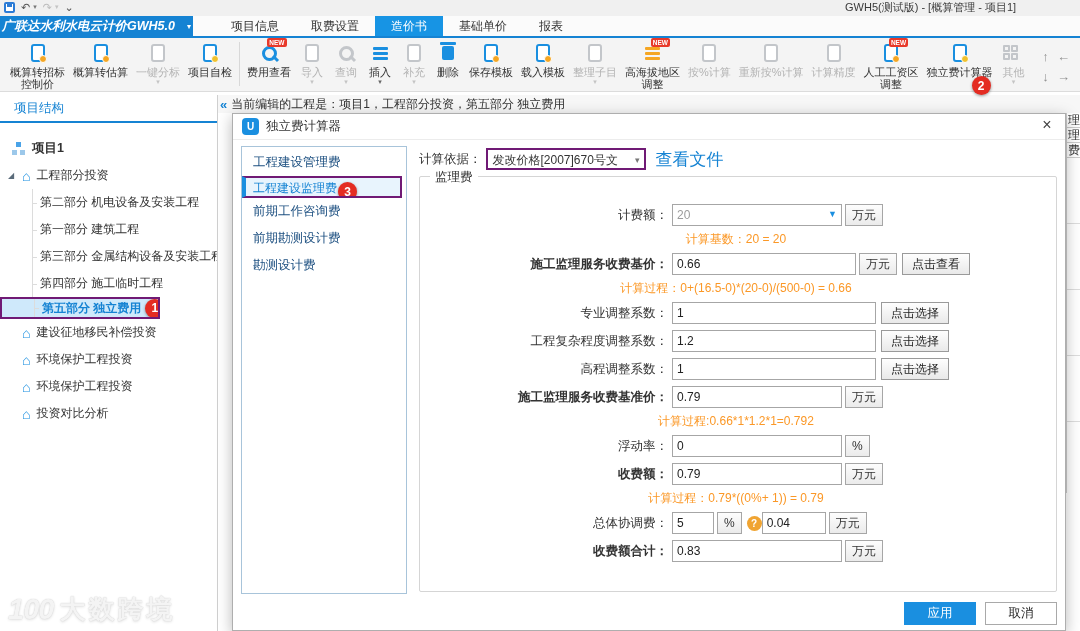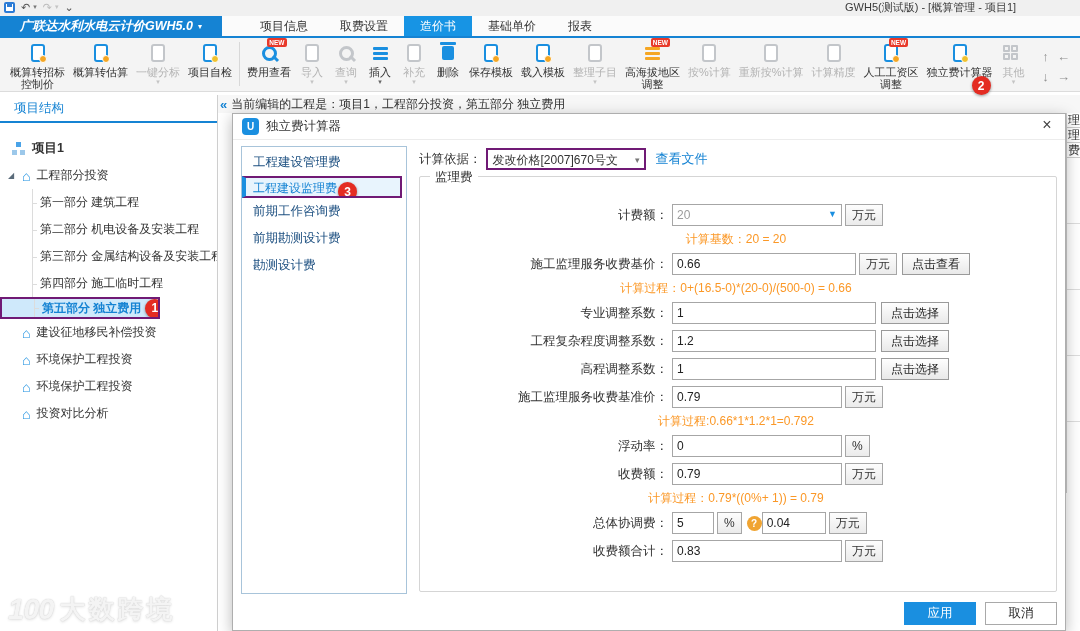--- a/index.html
+++ b/index.html
@@ -12,21 +12,21 @@
   .qa { position:absolute; left:4px; top:1px; display:flex; align-items:center; gap:6px; }
   .qa-floppy { width:11px; height:11px; border:2px solid #2b7bd6; border-radius:2px; position:relative; background:#fff; }
   .qa-floppy::before { content:""; position:absolute; left:1px; top:0; width:5px; height:3px; background:#2b7bd6; }
   .qa-glyph { font-size:11px; line-height:12px; color:#555; }
   .qa-glyph.dis { color:#bcbcbc; }
   .qa-caret { font-size:7px; color:#777; margin-left:-3px; }
   .win-title { position:absolute; left:845px; top:0; font-size:11px; color:#3a3a3a; white-space:nowrap; }
 
   
   .menubar { position:relative; height:22px; background:#fbfbfb; border-bottom:2px solid #1583d3; display:flex; align-items:stretch; }
-  .appbtn { background:#1583d3; color:#fff; font-style:italic; font-weight:bold; font-size:12.5px; padding:0 20px; display:flex; align-items:center; gap:5px; }
+  .appbtn { background:#1583d3; color:#fff; font-style:italic; font-weight:bold; font-size:12.5px; padding:0 2px; display:flex; align-items:center; gap:12px; }
   .appbtn .c { font-size:8px; font-style:normal; }
   .mtabs { display:flex; margin-left:22px; }
   .mtab { padding:0 16px; display:flex; align-items:center; font-size:12px; color:#333; cursor:default; }
   .mtab.active { background:#1794e4; color:#fff; }
 
   
   .ribbon { position:relative; height:54px; background:#f4f4f4; border-bottom:1px solid #dcdcdc; display:flex; align-items:flex-start; padding:2px 2px 0 6px; }
   .rbtn { position:relative; display:flex; flex-direction:column; align-items:center; padding:1px 4px 0; min-width:34px; height:52px; }
   .ric { position:relative; height:24px; display:flex; align-items:center; justify-content:center; margin-bottom:1px; }
   .rlabel { font-size:11px; line-height:12px; text-align:center; white-space:pre-line; color:#333; }
@@ -89,26 +89,26 @@
   .dlg-body { position:absolute; top:27px; left:0; right:0; bottom:0; }
   .dlg-list { position:absolute; left:8px; top:5px; width:166px; bottom:36px; border:1px solid #a8c4da; background:#fff; padding-top:2px; }
   .litem { height:27px; line-height:27px; padding-left:11px; font-size:12.5px; color:#1c4f80; position:relative; white-space:nowrap; }
   .litem.sel { background:#e8f4fd; color:#1583d3; border-left:4px solid #1a8fe0; padding-left:7px; }
   .litem .numbadge { position:absolute; top:4px; left:92px; }
   .dlg-content { position:absolute; left:186px; top:5px; right:8px; bottom:36px; }
   .basisrow { height:26px; display:flex; align-items:center; }
   .basislabel { font-size:12.5px; color:#333; margin-right:4px; }
   .sel { width:160px; height:22px; border:2px solid #701a75; background:#fff; position:relative; font-size:12px; line-height:20px; padding:0 16px 0 5px; white-space:nowrap; overflow:hidden; }
   .selcaret { position:absolute; right:4px; top:0; color:#777; font-size:9px; }
-  .viewfile { color:#1583d3; font-size:13px; margin-left:10px; }
+  .viewfile { color:#1583d3; font-size:17px; margin-left:10px; }
   .groupbox { margin-top:4px; border:1px solid #d5d5d5; border-radius:2px; height:calc(100% - 32px); padding:12px 6px 0; }
   .legend { position:relative; top:-20px; left:4px; background:#fff; display:inline-block; padding:0 5px; font-size:12.5px; color:#333; margin-bottom:-14px; }
   .frow { display:flex; align-items:center; height:22px; margin-bottom:6px; }
   .flabel { width:246px; text-align:right; padding-right:4px; font-size:12.5px; color:#333; flex:none; white-space:nowrap; }
-  .flabel.b { font-weight:normal; }
+  .flabel.b { font-weight:bold; }
   .fin { position:relative; display:inline-block; height:22px; flex:none; }
   .fin input { width:100%; height:22px; border:1px solid #a6a6a6; font-size:12px; padding:0 4px; color:#222; font-family:inherit; background:#fff; }
   .fin.muted input { color:#9b9b9b; }
   .fin .dd { position:absolute; right:5px; top:6px; color:#1a8fe0; font-size:9px; line-height:9px; }
   .ubox { display:inline-block; height:22px; line-height:20px; border:1px solid #a6a6a6; background:linear-gradient(#fdfdfd,#ebebeb); padding:0 6px; font-size:12px; margin-left:3px; color:#333; flex:none; }
   .pick { height:22px; margin-left:5px; border:1px solid #9a9a9a; background:linear-gradient(#fefefe,#e9e9e9); font-size:12px; padding:0 9px; font-family:inherit; color:#222; flex:none; }
   .fcalc { width:430px; margin:-1px 0 6px 95px; text-align:center; color:#fb9827; font-size:12px; height:16px; line-height:16px; white-space:nowrap; }
   .help { display:inline-flex; width:15px; height:15px; border-radius:50%; background:#f0a432; color:#fff; font-size:10px; font-weight:bold; align-items:center; justify-content:center; margin-left:5px; flex:none; }
   .dlg-foot { position:absolute; right:8px; bottom:5px; display:flex; gap:9px; }
   .btn-primary { width:72px; height:23px; background:#1a8fe0; color:#fff; border:1px solid #1a8fe0; font-size:12.5px; font-family:inherit; }
@@ -332,24 +332,24 @@
           <div class="titem lvl0">
             <span class="ticon-org"></span>
             <span class="tlabel">项目1</span>
           </div>
           <div class="titem lvl1">
             <span class="tcaret">◢</span>
             <span class="ticon-house">⌂</span>
             <span class="tlabel">工程部分投资</span>
           </div>
           <div class="titem lvl2">
+            <span class="tlabel">第二部分 机电设备及安装工程</span>
+          </div>
+          <div class="titem lvl2">
             <span class="tlabel">第一部分 建筑工程</span>
-          </div>
-          <div class="titem lvl2">
-            <span class="tlabel">第二部分 机电设备及安装工程</span>
           </div>
           <div class="titem lvl2">
             <span class="tlabel">第三部分 金属结构设备及安装工程</span>
           </div>
           <div class="titem lvl2">
             <span class="tlabel">第四部分 施工临时工程</span>
           </div>
           <div class="titem lvl2 sel">
             <span class="tlabel">第五部分 独立费用</span>
             <span class="numbadge">1</span>

